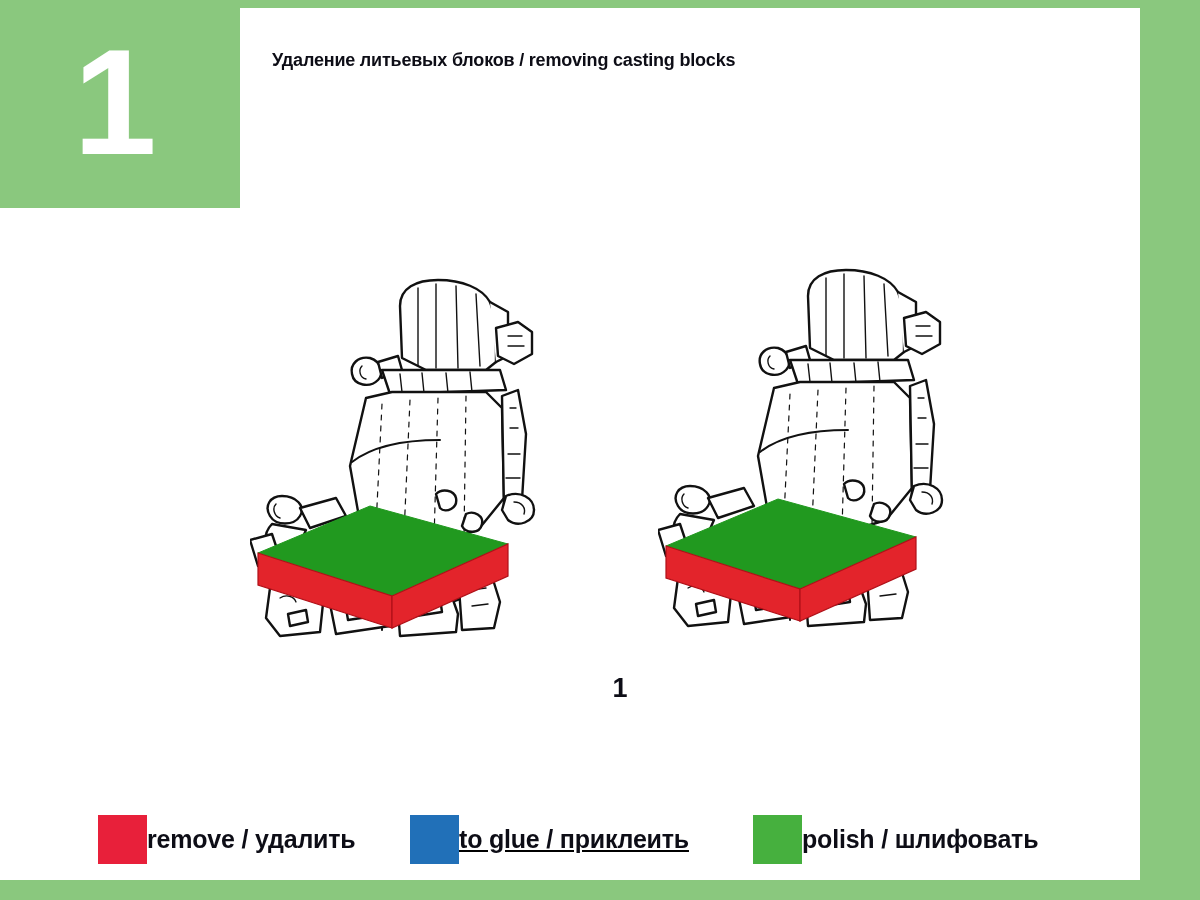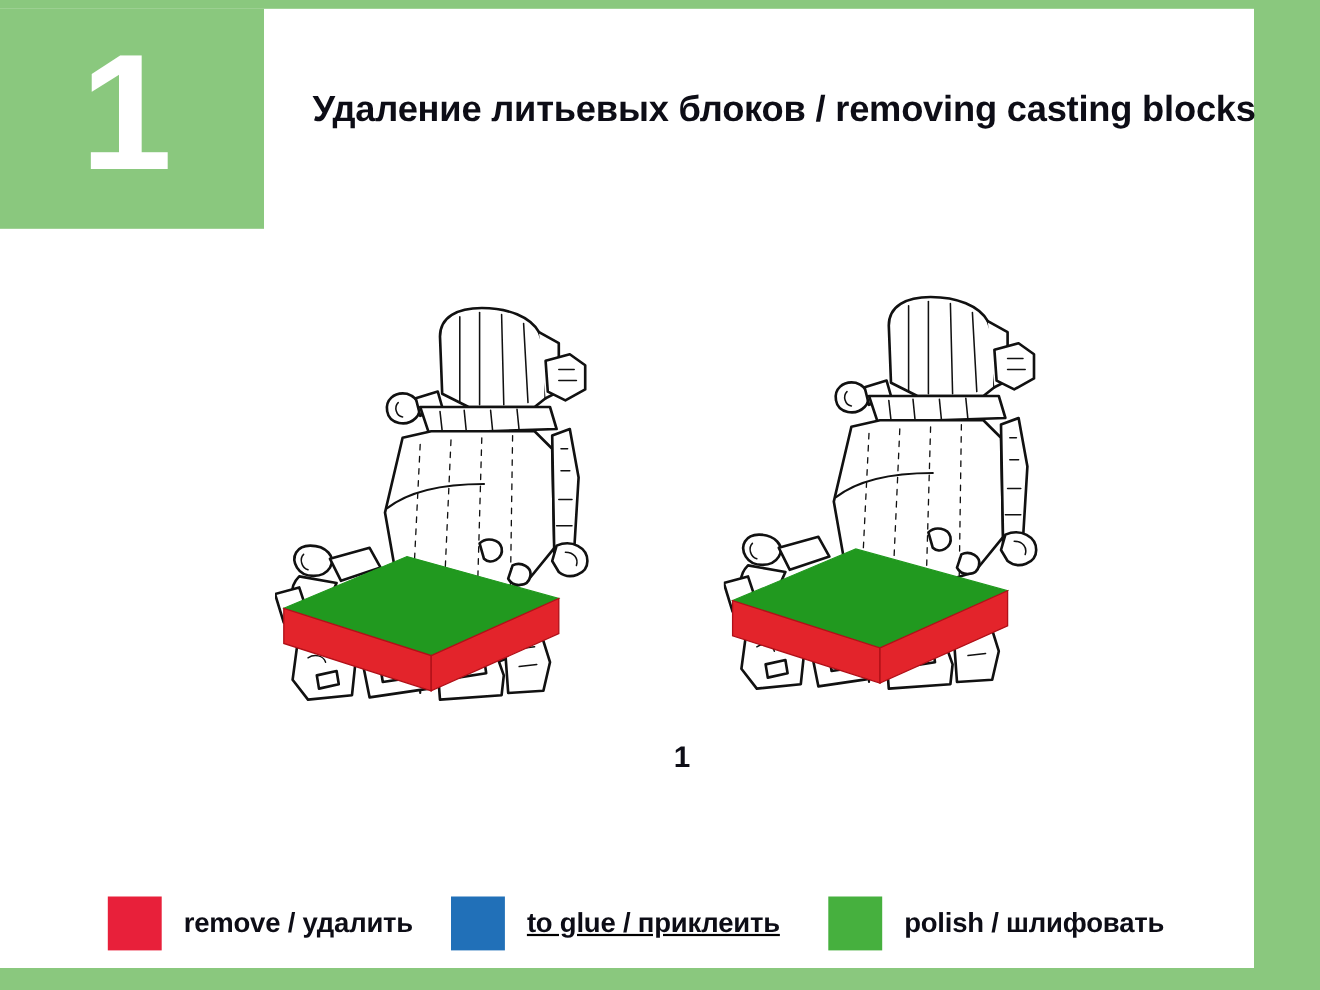--- a/index.html
+++ b/index.html
@@ -50,29 +50,28 @@
     font-weight: 700;
     line-height: 1;
     letter-spacing: -2px;
     font-family: "Liberation Sans", sans-serif;
     transform: translate(-6px, -6px);
   }
 
   
   #title {
     position: absolute;
-    left: 284px;
+    left: 272px;
     top: 42px;
-    font-size: 33px;
+    font-size: 18px;
     font-weight: 700;
     color: #0d0d16;
     white-space: nowrap;
     font-family: "Liberation Sans", sans-serif;
     letter-spacing: -0.2px;
-    margin-top: 30px;
   }
 
   
   #illustrations {
     position: absolute;
     left: 240px;
     top: 250px;
     width: 760px;
     height: 400px;
   }
@@ -112,21 +111,20 @@
     display: flex;
     align-items: center;
     height: 50px;
   }
   .legend-swatch {
     width: 49px;
     height: 49px;
     flex: 0 0 auto;
   }
   .legend-label {
-    margin-left: 20px;
     font-size: 25px;
     font-weight: 700;
     color: #0d0d16;
     white-space: nowrap;
     font-family: "Liberation Sans", sans-serif;
     letter-spacing: -0.2px;
   }
   #legend-item-0 { left: 0px; }
   #legend-item-1 { left: 312px; text-decoration: underline; }
   #legend-item-2 { left: 655px; }

